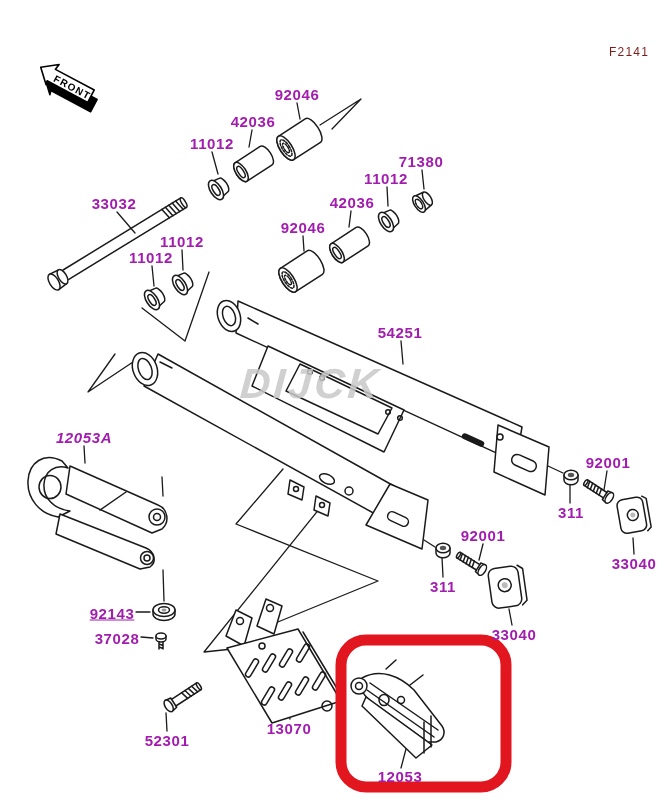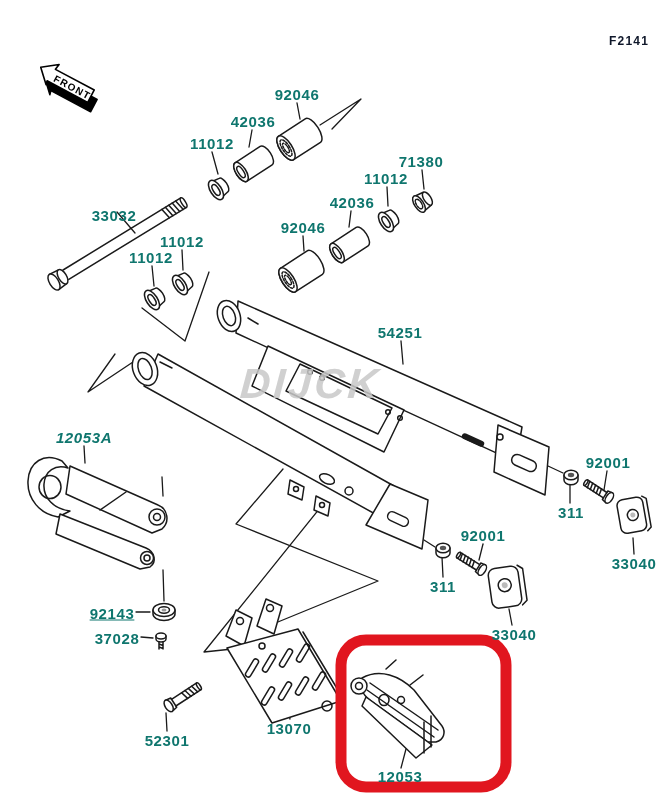--- a/index.html
+++ b/index.html
@@ -1,23 +1,23 @@
 <!DOCTYPE html>
 <html><head>
 <meta charset="utf-8">
 <style>
   html,body{margin:0;padding:0;background:#fff;}
   .stage{position:relative;width:669px;height:800px;background:#ffffff;overflow:hidden;
          font-family:"Liberation Sans",sans-serif;}
   .stage svg{position:absolute;left:0;top:0;}
   .part-label{position:absolute;transform:translate(-50%,-50%);
-    font-weight:bold;font-size:15px;letter-spacing:.6px;color:#0f766e;white-space:nowrap;
+    font-weight:bold;font-size:15px;letter-spacing:.6px;color:#a21caf;white-space:nowrap;
     font-family:"Liberation Sans",sans-serif;}
-  .fig-code{position:absolute;left:629px;top:41px;transform:translate(-50%,-50%);
-    font-weight:bold;font-size:12px;letter-spacing:1.2px;color:#0f172a;
+  .fig-code{position:absolute;left:629px;top:52px;transform:translate(-50%,-50%);
+    font-weight:normal;font-size:12px;letter-spacing:1.2px;color:#7f1d1d;
     font-family:"Liberation Sans",sans-serif;}
   .labels-layer{position:absolute;left:0;top:0;width:100%;height:100%;}
 </style>
 </head>
 <body>
 
 <div class="stage">
 
 <svg width="669" height="800" viewBox="0 0 669 800">
   <g stroke="#1a1a1a" stroke-width="1.5" fill="none" stroke-linecap="round" stroke-linejoin="round">
@@ -278,21 +278,21 @@
 
     <rect x="341" y="640" width="165" height="147" rx="25" fill="none" stroke="#e1161f" stroke-width="11"></rect>
   </g>
 </svg>
 
 <div class="labels-layer" id="labels-layer">
   <div class="fig-code">F2141</div>
 <div class="part-label" style="left: 297px; top: 94px;">92046</div>
       <div class="part-label" style="left: 253px; top: 121px;">42036</div>
       <div class="part-label" style="left: 212px; top: 143px;">11012</div>
-      <div class="part-label" style="left: 114px; top: 203px; margin-top: 12px;">33032</div>
+      <div class="part-label" style="left: 114px; top: 203px;">33032</div>
       <div class="part-label" style="left: 182px; top: 241px;">11012</div>
       <div class="part-label" style="left: 151px; top: 257px;">11012</div>
       <div class="part-label" style="left: 421px; top: 161px;">71380</div>
       <div class="part-label" style="left: 386px; top: 178px;">11012</div>
       <div class="part-label" style="left: 352px; top: 202px;">42036</div>
       <div class="part-label" style="left: 303px; top: 227px;">92046</div>
       <div class="part-label" style="left: 400px; top: 332px;">54251</div>
       <div class="part-label" style="left: 84px; top: 437px; font-style: italic;">12053A</div>
       <div class="part-label" style="left: 112px; top: 613px; text-decoration: underline;">92143</div>
       <div class="part-label" style="left: 117px; top: 638px;">37028</div>

